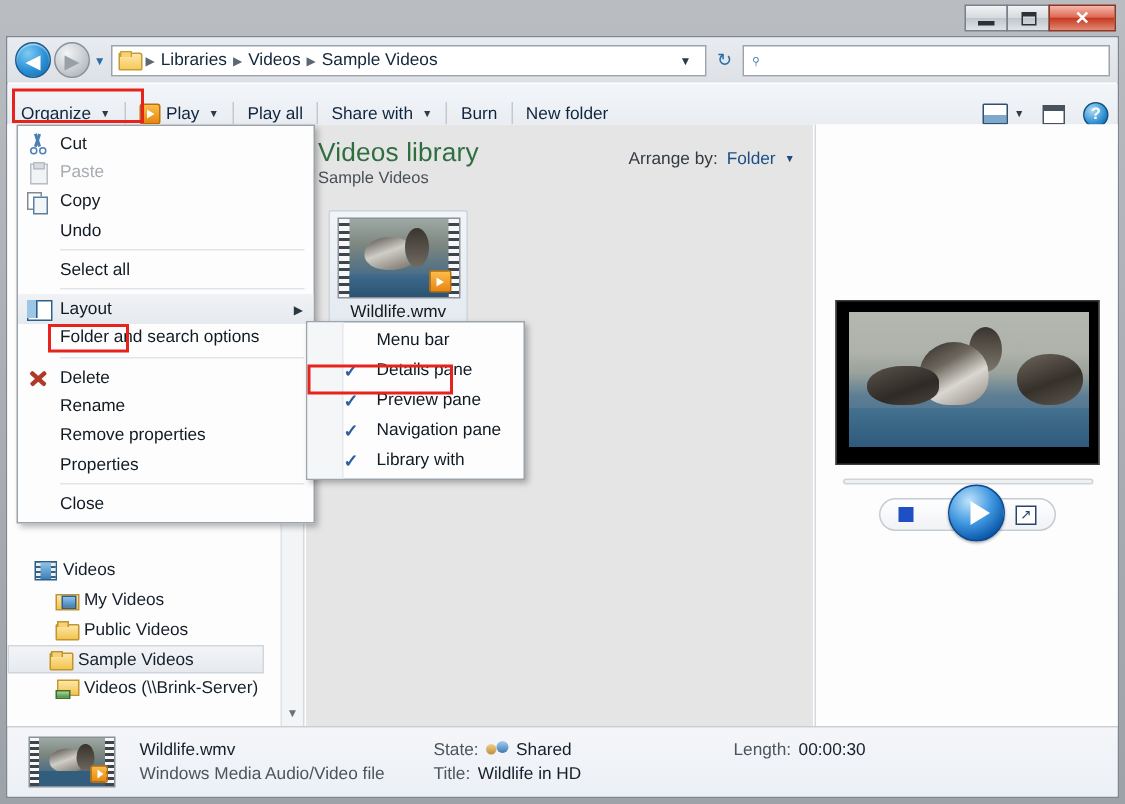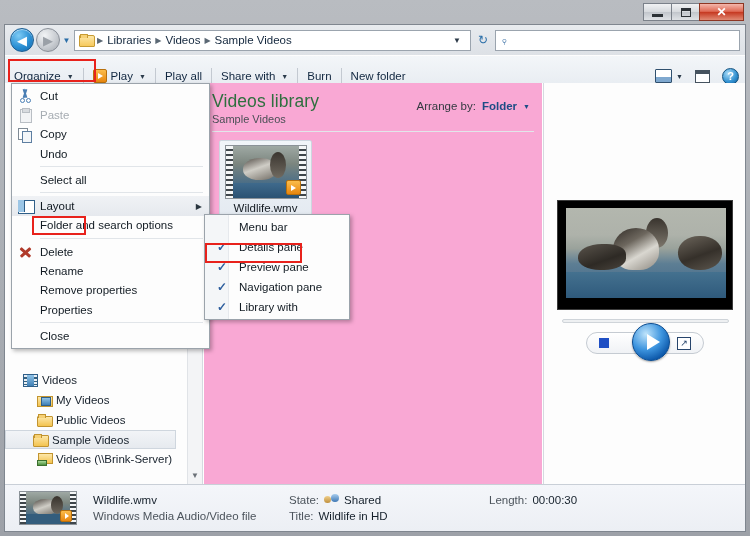--- a/index.html
+++ b/index.html
@@ -183,30 +183,30 @@
     background:linear-gradient(180deg,#8fc3e8 0%,#3f7fb5 100%); border:1px solid #2f5f89;
   }
   #nav-scroll {
     position:absolute; right:0; top:0; width:15px; height:401px;
     background:#f3f4f6; border-left:1px solid #e0e3e7;
   }
   #nav-scroll .arrow { position:absolute; left:3px; font-size:8px; color:#6b7178; }
 
   
   #listpane {
-    position:absolute; left:199px; top:0; width:338px; height:401px; background:#f9a8d4;
+    position:absolute; left:199px; top:0; width:338px; height:401px; background:#e5e5e5;
   }
   .libhdr { padding:8px 0 0 8px; }
   .libtitle { font-size:17.5px; color:#2f6f3f; font-weight:normal; letter-spacing:.1px;}
   .libsub { font-size:11px; color:#4a4f55; margin-top:1px; }
   .arrangeby {
     position:absolute; right:12px; top:17px; display:flex; align-items:center; gap:6px;
     font-size:11.5px; color:#333a41;
   }
-  .arrangeby .val { color:#1c4d85;font-weight:bold; }
+  .arrangeby .val { color:#1c4d85; }
   .arrangeby .c { font-size:7px; color:#1c4d85; }
   .libdiv { position:absolute; left:8px; right:8px; top:48px; height:1px; background:#e2e6ea; }
   .tile {
     position:absolute; left:15px; top:57px; width:93px; padding:4px 3px 2px;
     background:linear-gradient(180deg,#f1f5f9 0%, #e4eaf1 100%);
     border:1px solid #cdd6df; border-radius:2px;
     display:flex; flex-direction:column; align-items:center;
   }
   .thumb {
     width:80px; height:52px; position:relative;
@@ -352,21 +352,21 @@
   .ico-delete:before, .ico-delete:after {
     content:""; position:absolute; left:1px; top:6px; width:13px; height:2.6px; background:#b03a2a; border-radius:1px;
   }
   .ico-delete:before{ transform:rotate(42deg);} .ico-delete:after{ transform:rotate(-42deg);}
 
   
   #layout-submenu {
     position:absolute; left:204px; top:214px; width:146px;
     background:#fdfdfd; border:1px solid #9ba3ab;
     box-shadow: 2px 2px 4px rgba(0,0,0,.28);
-    z-index:55; padding:2px 4px;
+    z-index:55; padding:2px 16px;
   }
   #layout-submenu .sgutter { position:absolute; left:0; top:0; bottom:0; width:24px; background:#f4f6f8; border-right:1px solid #e6e9ed;}
   .smi {
     position:relative; height:20px; display:flex; align-items:center;
     font-size:11.5px; color:#111a22; padding-left:30px; white-space:nowrap; z-index:2;
   }
   .smi .chk { position:absolute; left:8px; color:#2f5f9e; font-size:12px; font-weight:bold; }
 </style>
 </head>
 <body>

